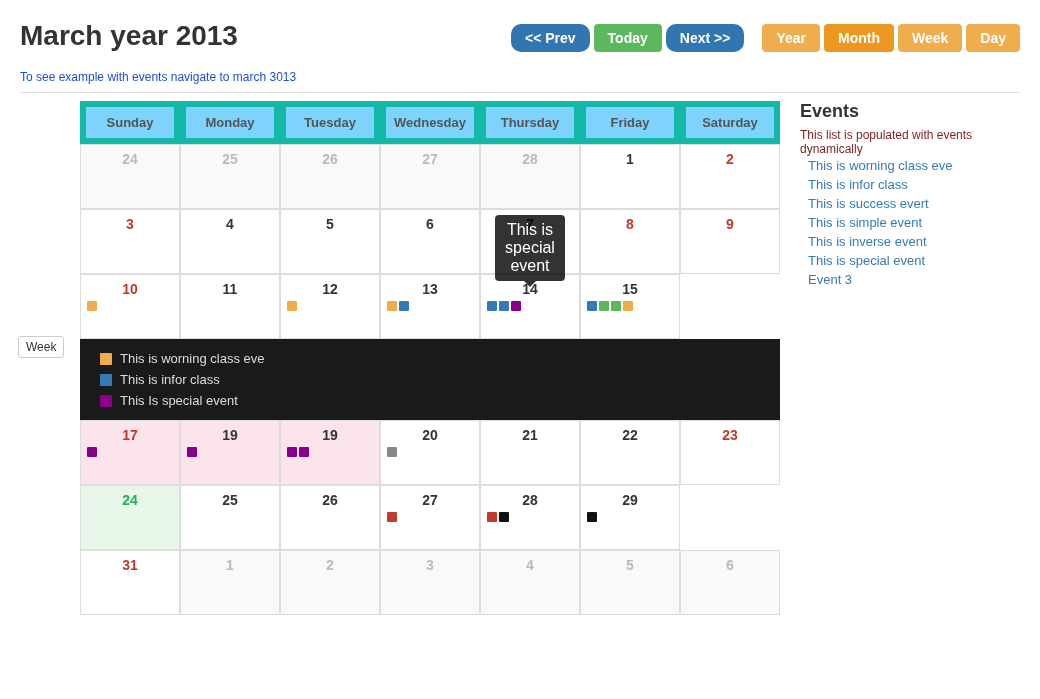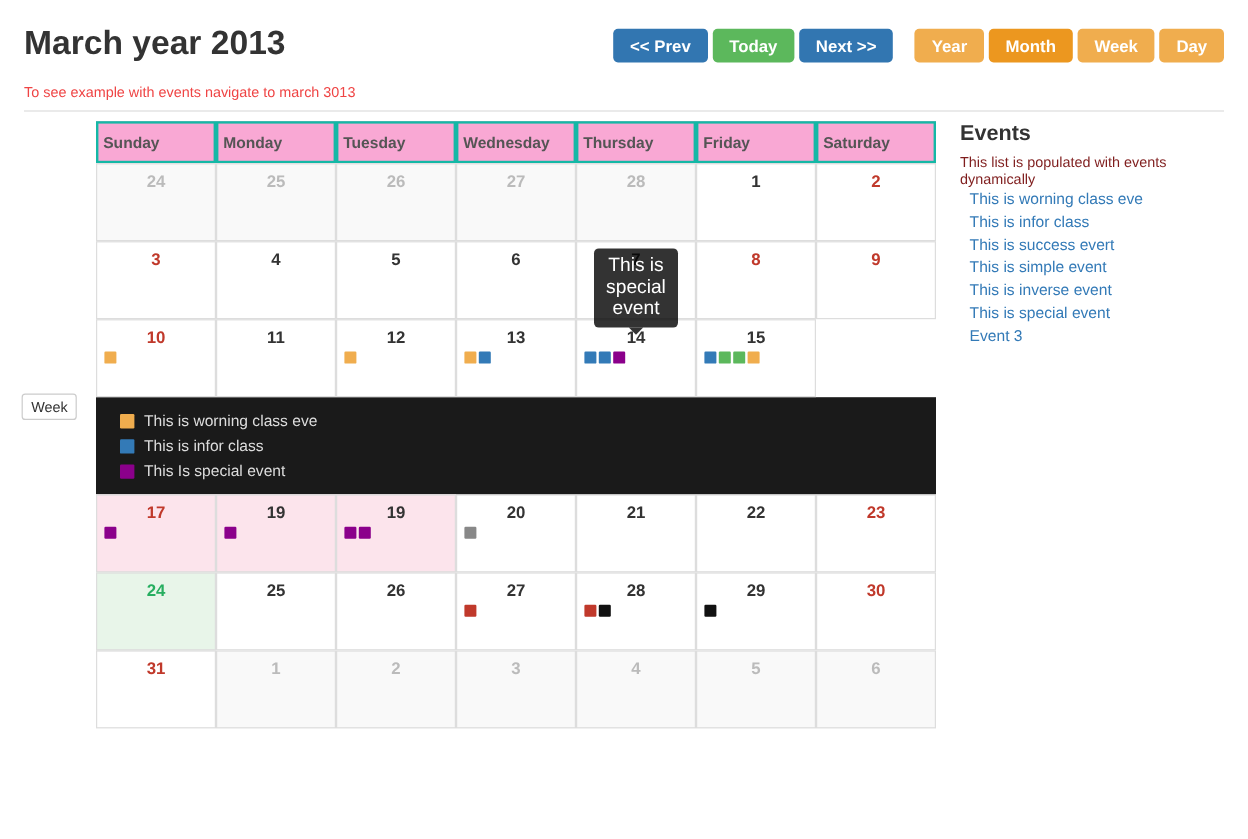--- a/index.html
+++ b/index.html
@@ -5,37 +5,37 @@
     * { box-sizing: border-box; margin: 0; padding: 0; }
     body { font-family: Arial, sans-serif; background: #fff; font-size: 14px; color: #333; }
     
     .container { padding: 10px 20px; }
     
     
     .header { display: flex; justify-content: space-between; align-items: flex-end; padding: 10px 0; }
     .page-title { font-size: 28px; font-weight: bold; color: #333; }
     .nav-buttons { display: flex; gap: 4px; align-items: center; }
     .btn { padding: 6px 14px; border: none; border-radius: 4px; cursor: pointer; font-size: 14px; font-weight: bold; color: #fff; }
-    .btn-blue { background: #3276b1; }
+    .btn-blue { background: #3276b1; border-radius: 10px; }
     .btn-today { background: #5cb85c; }
     .btn-orange { background: #f0ad4e; }
     .btn-orange.active { background: #ec971f; }
     
-    .subtitle { font-size: 12px; color: #ef4444; padding: 8px 0 0 0; }
+    .subtitle { font-size: 12px; color: #1d4ed8; padding: 8px 0 0 0; }
     
     hr { border: none; border-top: 1px solid #ddd; margin: 8px 0; }
     
     
     .main-layout { display: flex; gap: 20px; }
     
     
     .calendar { flex: 1; }
     
     .day-headers { display: grid; grid-template-columns: repeat(7, 1fr); }
-    .day-header { padding: 8px 4px; font-weight: bold; font-size: 13px; color: #555; border: 2px solid #14b8a6; background: #f9a8d4; }
+    .day-header { text-align: center; padding: 8px 4px; font-weight: bold; font-size: 13px; color: #555; border: 6px solid #14b8a6; background: #7dd3fc; }
     .week-row { display: grid; grid-template-columns: repeat(7, 1fr); }
     .day-cell { border: 1px solid #ddd; min-height: 65px; padding: 4px; position: relative; vertical-align: top; }
     .day-cell.other-month { background: #f9f9f9; }
     .day-cell.today { background: #e8f5e9; }
     .day-cell.highlighted { background: #fce4ec; }
     .day-num { text-align: center; font-size: 14px; font-weight: bold; padding: 2px 4px; }
     .day-num.red { color: #c0392b; }
     .day-num.gray { color: #bbb; }
     .day-num.green { color: #27ae60; }
     
@@ -273,23 +273,20 @@
             <span class="dot dot-red"></span>
             <span class="dot dot-black"></span>
           </div>
         </div>
         <div class="day-cell">
           <div class="day-num">29</div>
           <div class="dots-row">
             <span class="dot dot-black"></span>
           </div>
         </div>
-        <div class="day-cell">
-            <div class="day-num red">30</div>
-          </div>
       </div>
 
       <div class="week-row">
         <div class="day-cell">
             <div class="day-num red">31</div>
           </div>
         <div class="day-cell other-month">
             <div class="day-num gray">1</div>
           </div>
         <div class="day-cell other-month">

